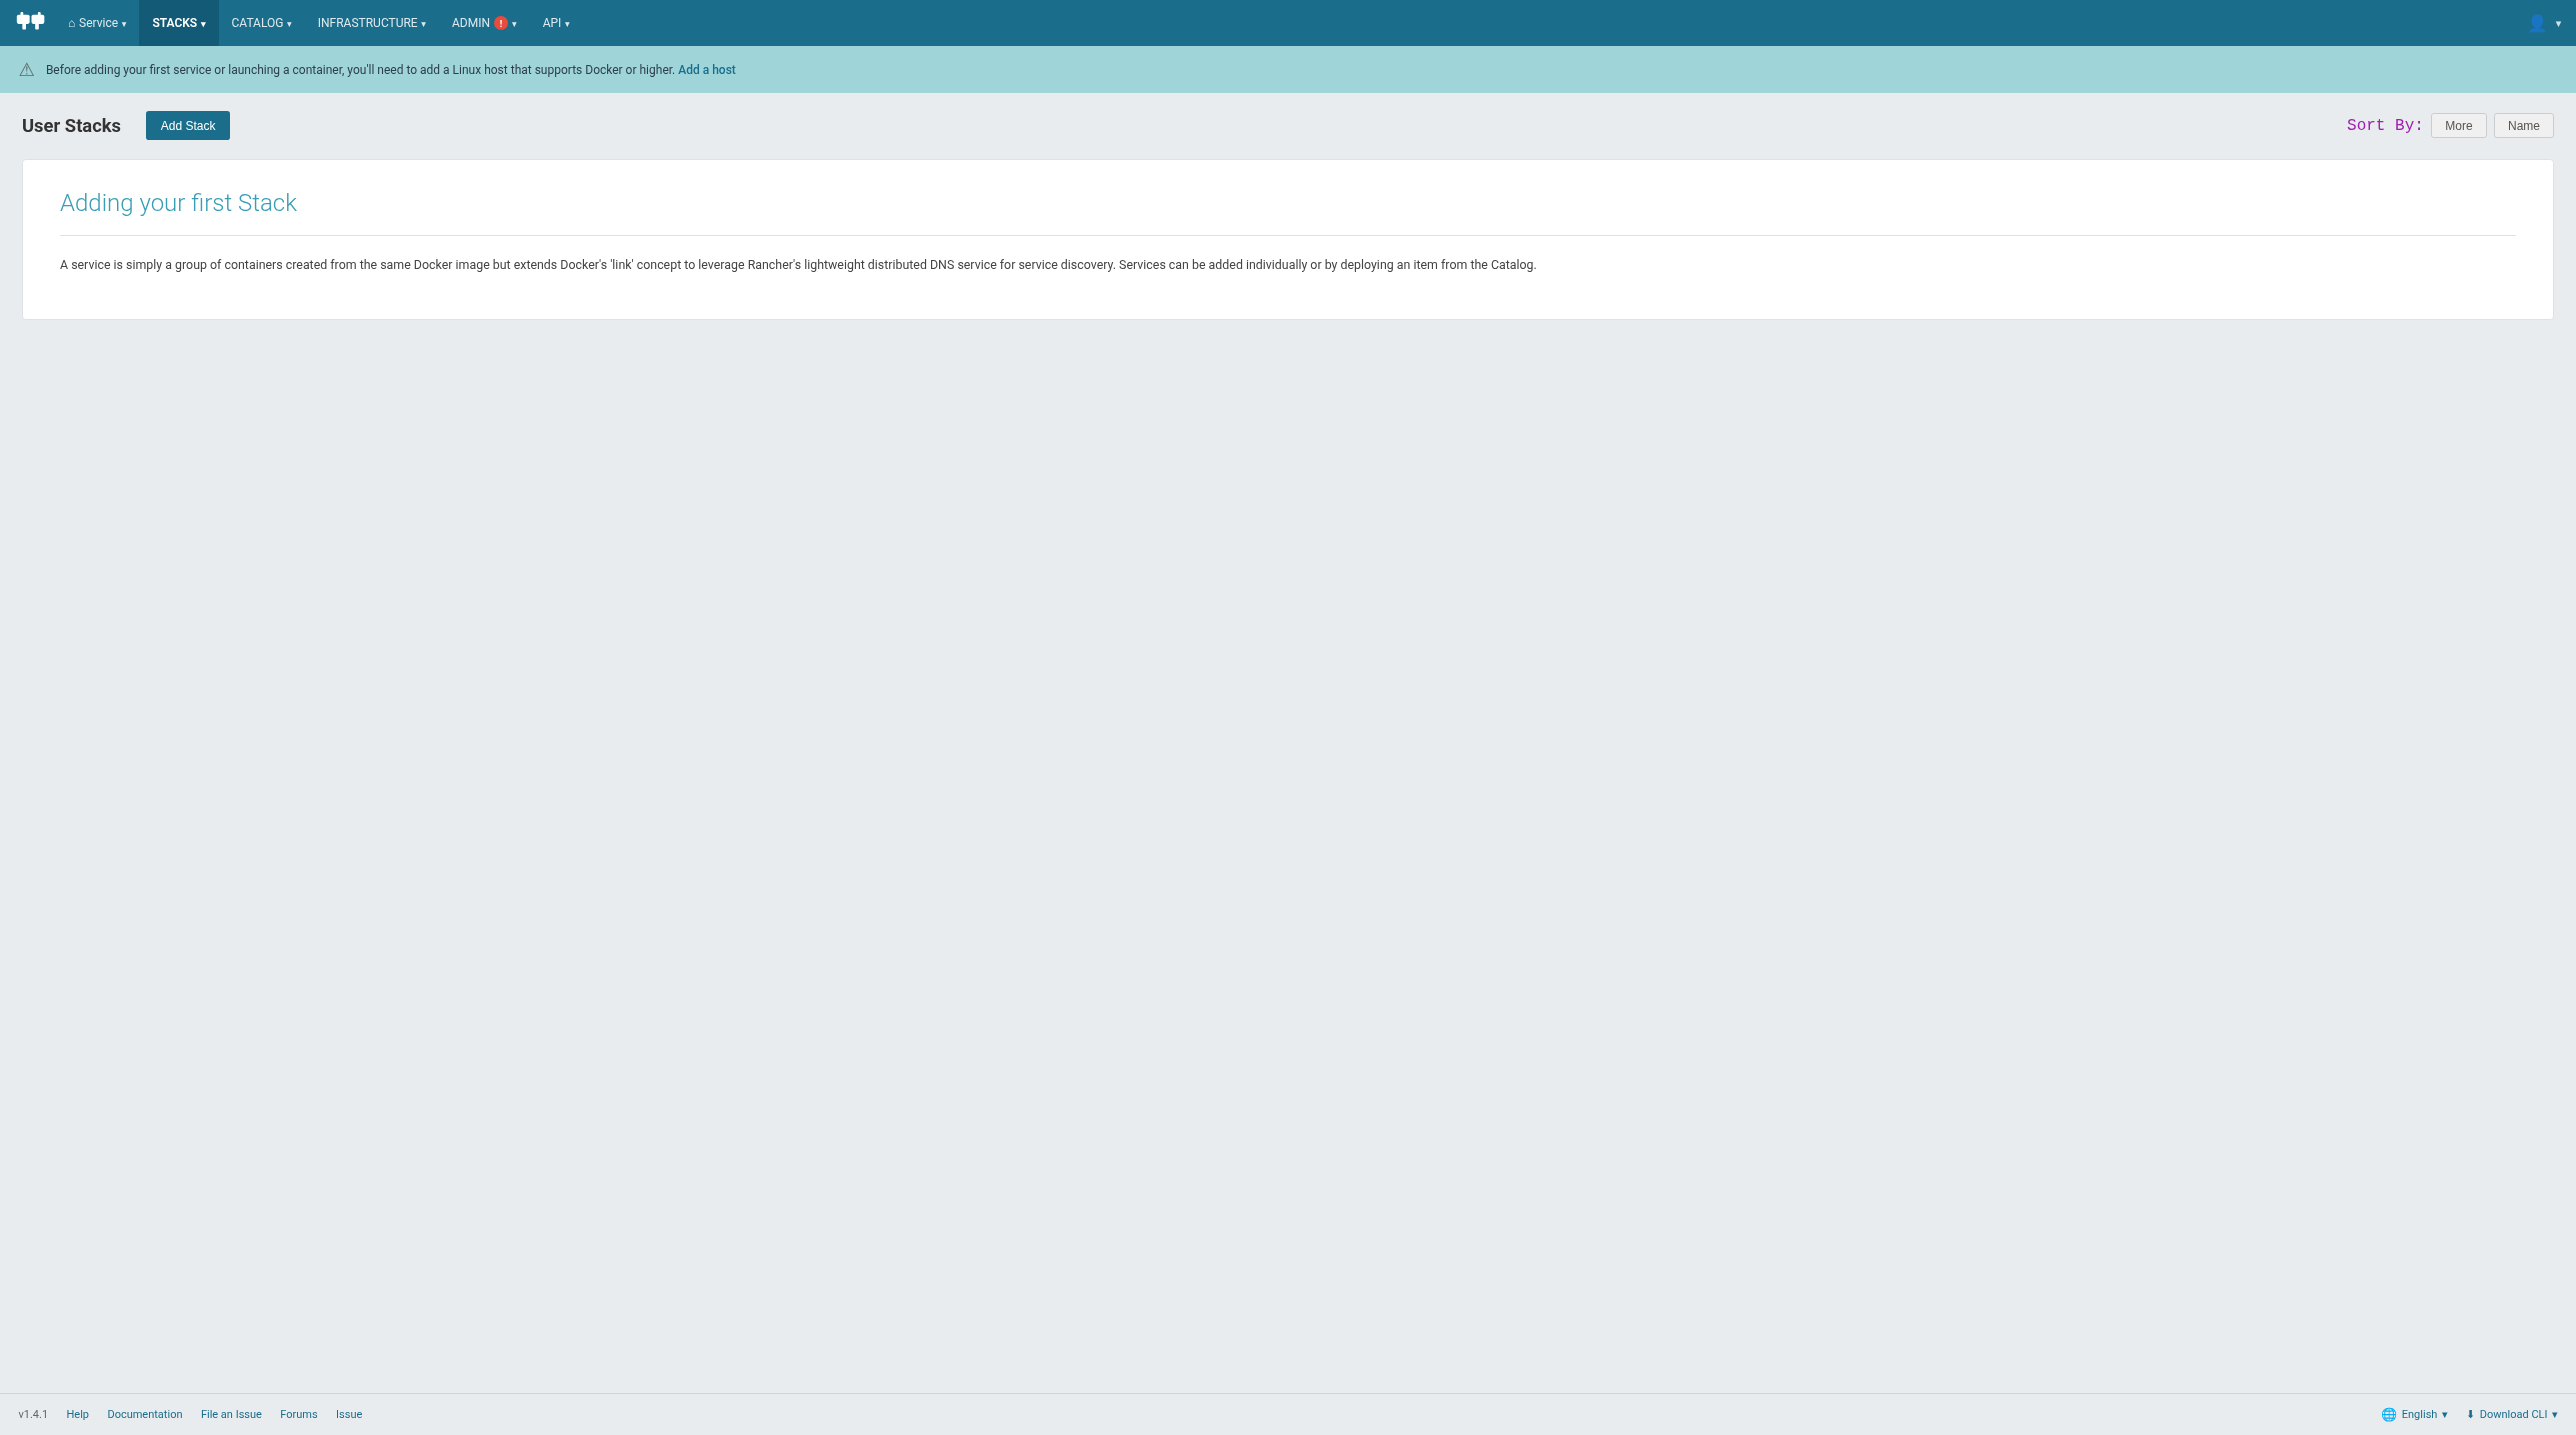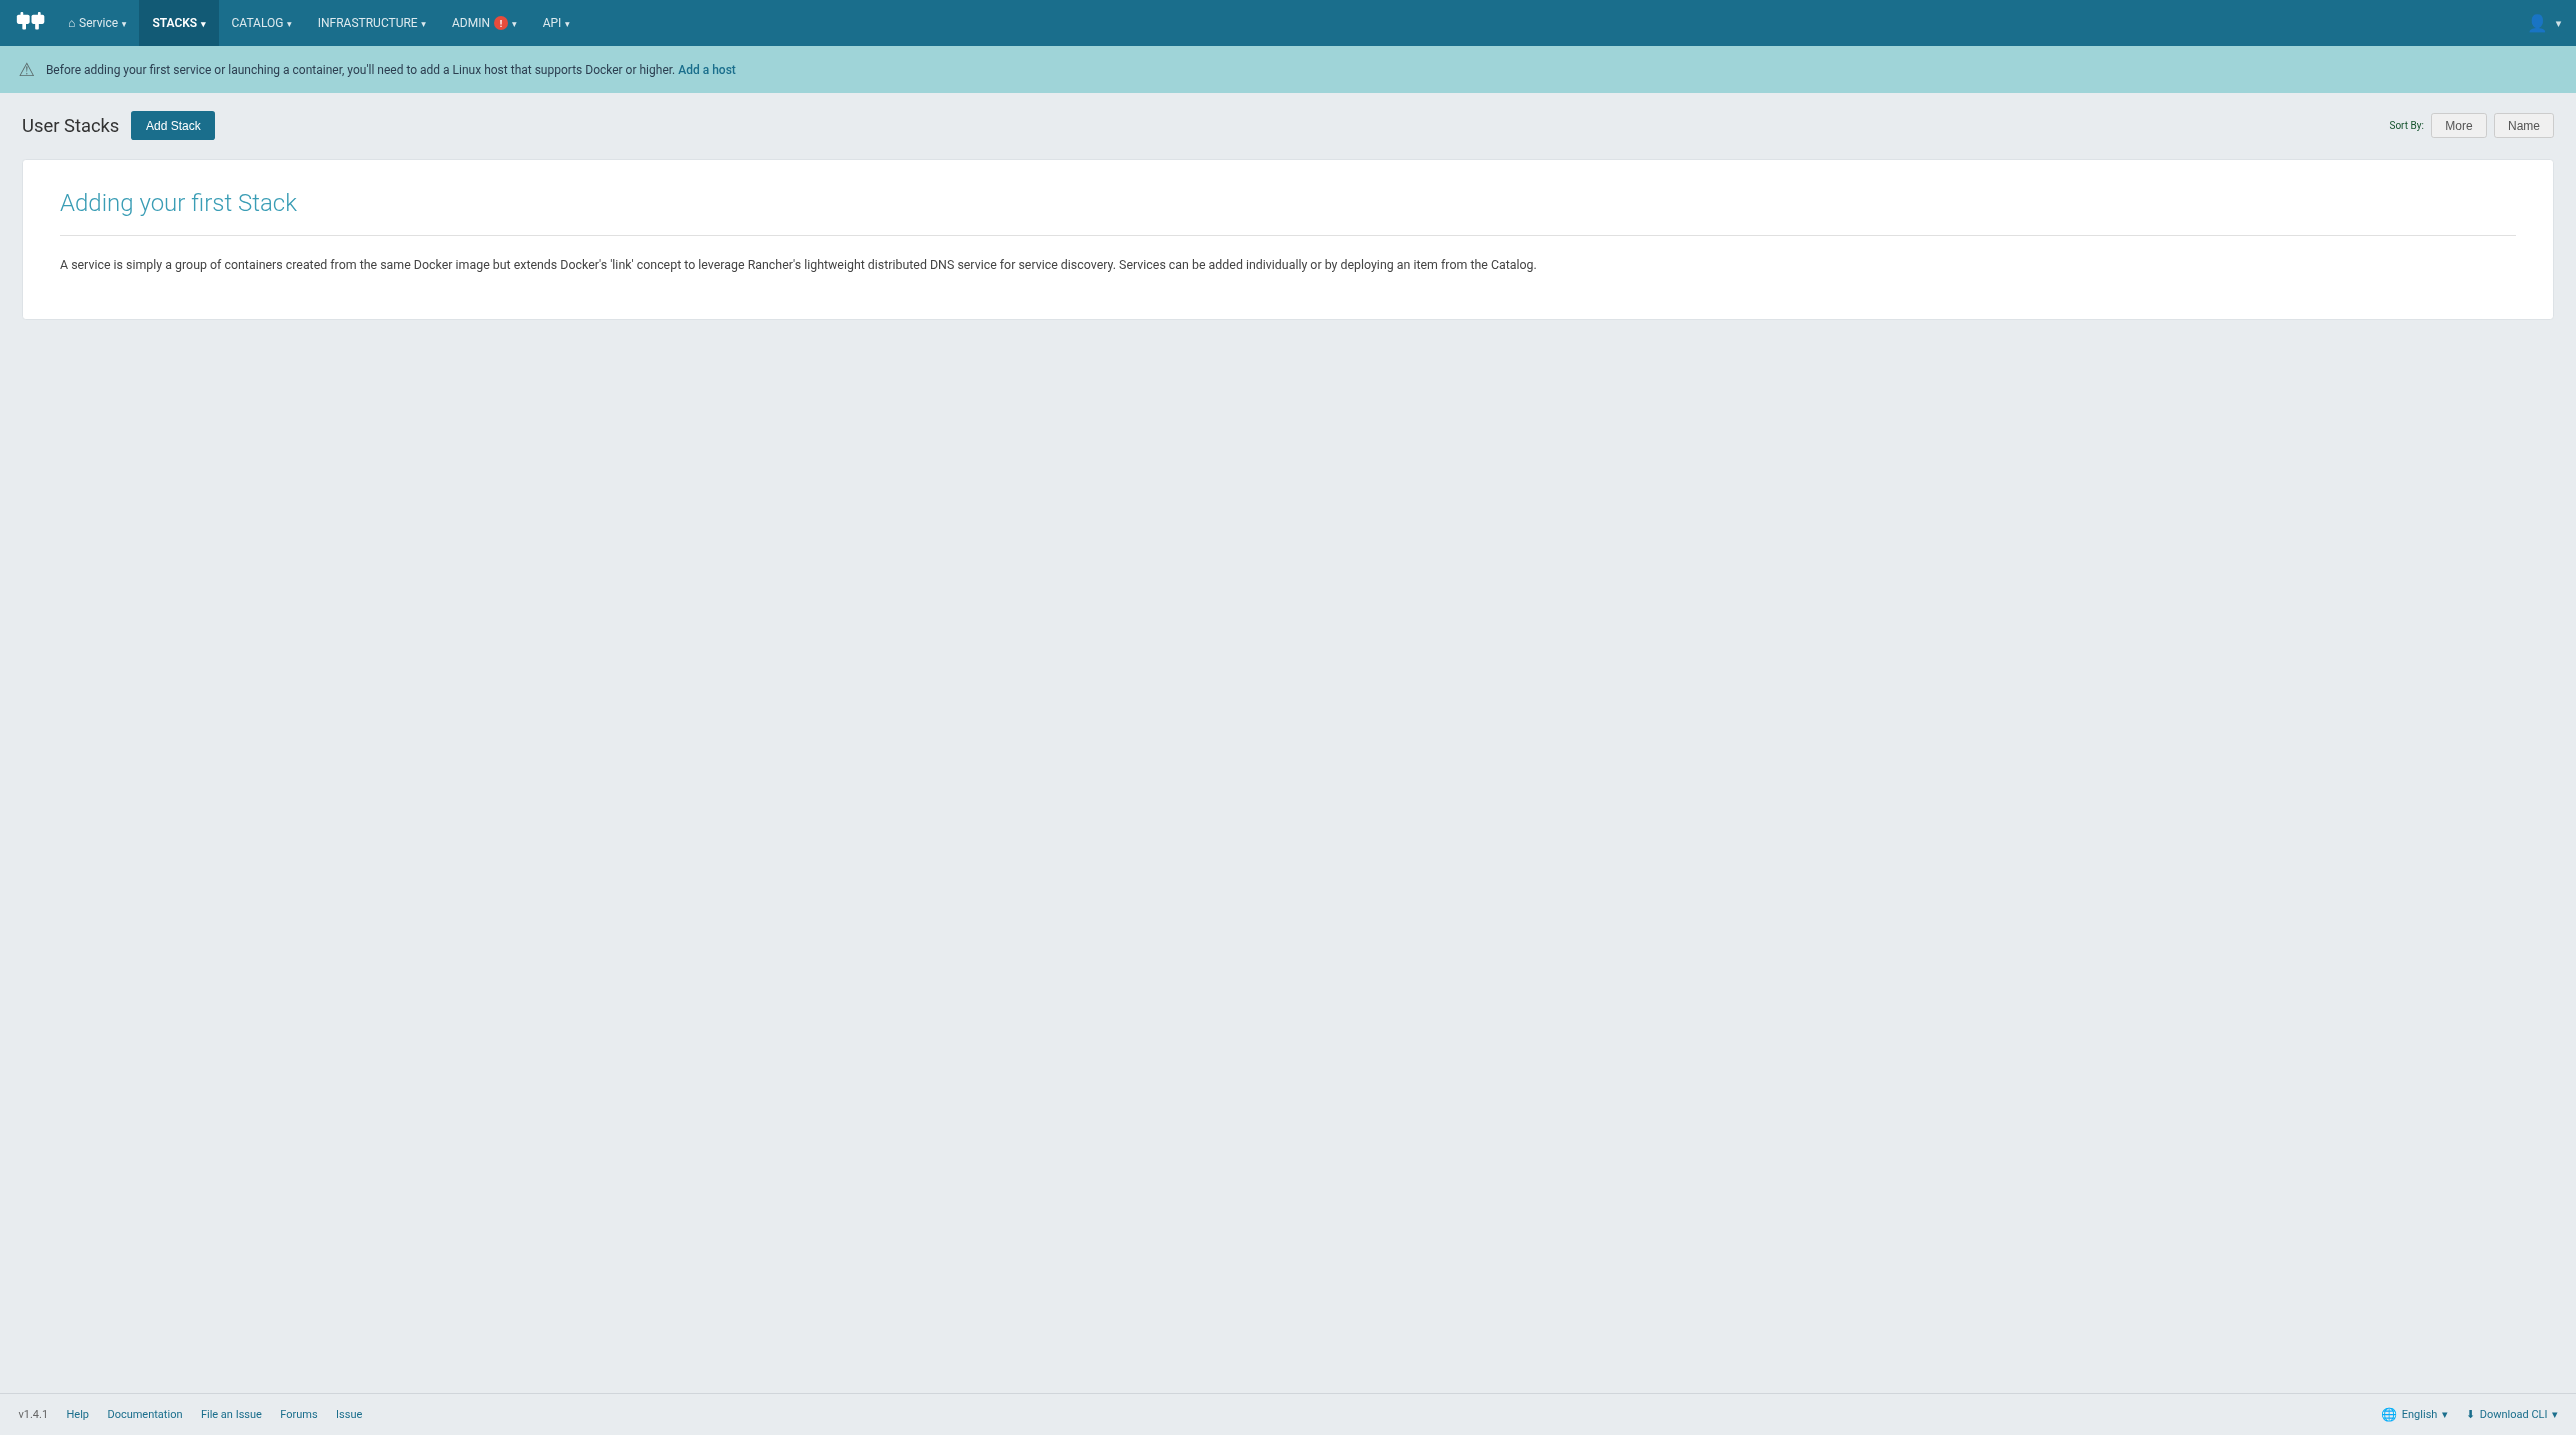--- a/index.html
+++ b/index.html
@@ -68,40 +68,40 @@
     .main-content { flex: 1; padding: 18.4px 22px; }
 
     
     .toolbar {
       display: flex;
       align-items: center;
       margin-bottom: 18.4px;
     }
     .page-title {
       font-size: 18.4px;
-      font-weight: 400;
+      font-weight: 700;
       color: #333;
-      margin-right: 12px;
+      margin-right: 25px;
     }
     .btn-add-stack {
       background: #1a6e8c;
       color: white;
       border: none;
       padding: 7.4px 14.7px;
       font-size: 12px;
       cursor: pointer;
       border-radius: 2.8px;
     }
     .toolbar-right {
       margin-left: auto;
       display: flex;
       align-items: center;
       gap: 7.4px;
     }
-    .sort-label { color: #14532d; font-size: 10px; }
+    .sort-label { color: #a21caf; font-size: 16px; font-family: Liberation Mono, monospace; }
     .sort-btn {
       border: 0.9px solid #ccc;
       background: #f0f0f0;
       color: #555;
       padding: 4.6px 13px;
       font-size: 12px;
       cursor: pointer;
       border-radius: 2.8px;
     }
 

